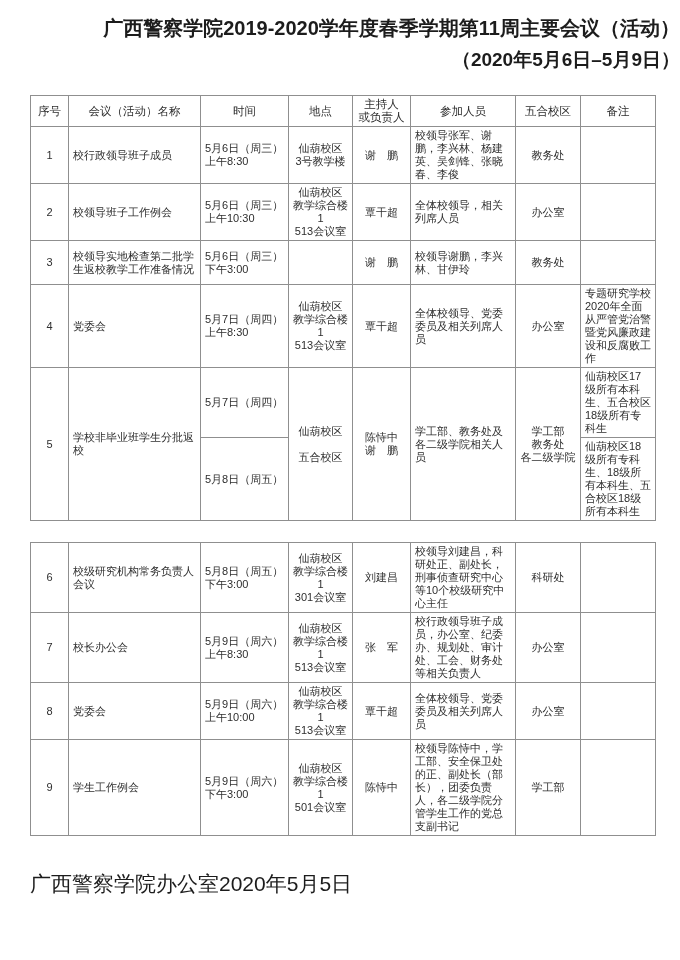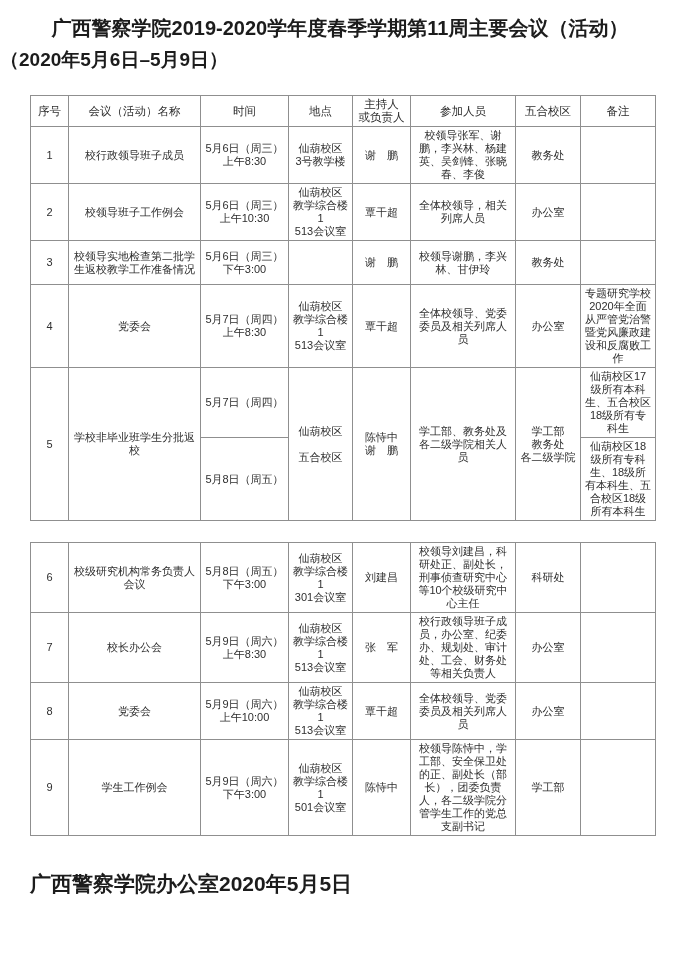--- a/index.html
+++ b/index.html
@@ -12,28 +12,28 @@
     height: 960px;
     font-family: "Liberation Sans", sans-serif;
     color: #2e2e2e;
     position: relative;
     overflow: hidden;
   }
   .page {
     padding-top: 13px;
   }
   .title-line {
-    text-align: center;
+    text-align: right;
     font-size: 20px;
     font-weight: 700;
     color: #1c1c1c;
     line-height: 30px;
   }
   .subtitle-line {
-    text-align: left;
+    text-align: right;
     font-size: 19px;
     font-weight: 700;
     color: #1c1c1c;
     line-height: 30px;
     margin-top: 2px;
   }
   table.sched {
     border-collapse: collapse;
     table-layout: fixed;
     width: 625px;
@@ -51,29 +51,29 @@
     font-weight: 400;
     color: #2e2e2e;
     overflow: hidden;
     word-break: break-all;
   }
   .sched th {
     text-align: center;
     font-size: 11.5px;
   }
   .c-center { text-align: center; }
-  .c-left   { text-align: center; }
+  .c-left   { text-align: left; }
   .small {
     font-size: 10.5px;
     line-height: 12px;
   }
   .footer-line {
     margin: 34px 0 16px 30px;
     font-size: 21px;
-    font-weight: 700;
+    font-weight: 400;
     color: #1c1c1c;
   }
 </style>
 </head>
 <body>
 
 <div class="page">
 
   <div class="title-line">广西警察学院2019-2020学年度春季学期第11周主要会议（活动）</div>
   <div class="subtitle-line">（2020年5月6日–5月9日）</div>

